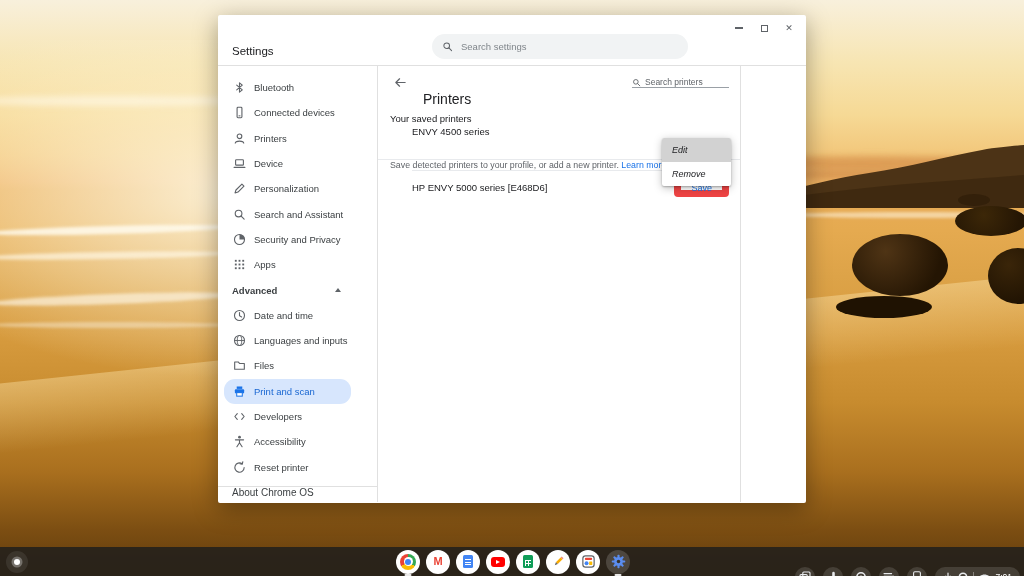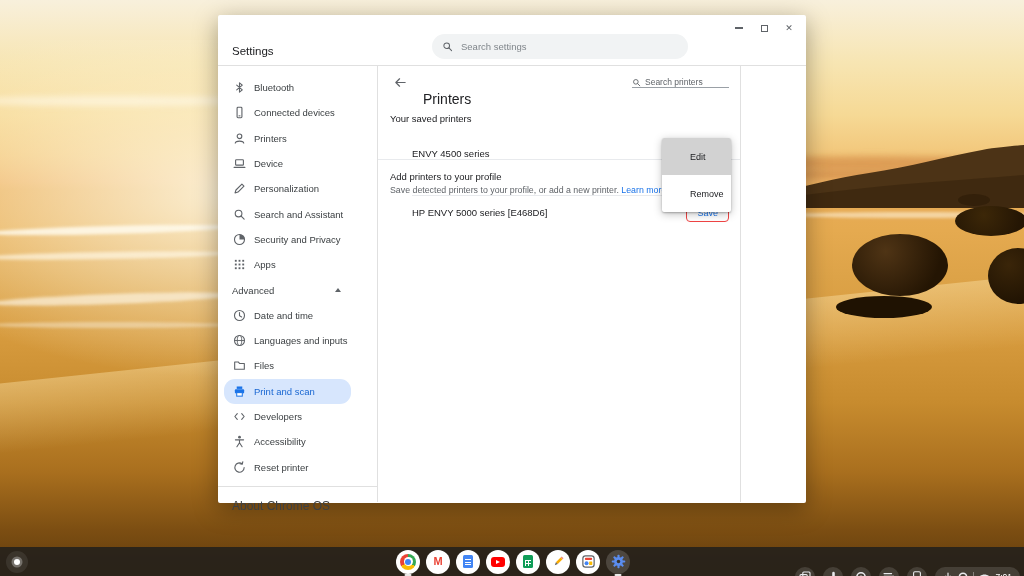--- a/index.html
+++ b/index.html
@@ -52,50 +52,50 @@
     font-family:"Liberation Sans", sans-serif; }
   .search-pill input::placeholder { color:#80868b; }
 
   .win-body { display:flex; height:436px; }
   .sidebar { width:160px; border-right:1px solid #e0e0e0; padding-top:9px; }
   .side-item { height:25.3px; display:flex; align-items:center; padding-left:14px; cursor:pointer; }
   .side-item .sicon { width:14px; height:14px; margin-right:8px; display:flex; align-items:center; justify-content:center; }
   .side-item .slabel { font-size:9.5px; color:#3c4043; }
   .side-item.active { width:127px; margin-left:6px; padding-left:8px; border-radius:11px; background:#d7e6fd; }
   .side-item.active .slabel { color:#1967d2; font-weight:500; }
-  .advanced-row { height:25.3px; display:flex; align-items:center; padding:0 36px 0 14px; cursor:pointer; }
+  .advanced-row { height:25.3px; display:flex; align-items:center; padding:0 36px 0 14px; cursor:pointer;font-weight:bold; }
   .advanced-row .slabel { font-size:9.5px; color:#3c4043; }
   .caret-up { margin-left:auto; width:0; height:0; border-left:3.5px solid transparent; border-right:3.5px solid transparent; border-bottom:4px solid #5f6368; }
   .side-div { border-top:1px solid #e0e0e0; margin:6px 0 0 0; }
-  .about-item { height:26px; display:flex; align-items:flex-end; padding-left:14px; font-size:12px; color:#3c4043; cursor:pointer; }
+  .about-item { height:26px; display:flex; align-items:flex-start; padding-left:14px; font-size:10px; color:#3c4043; cursor:pointer; }
 
   .content { width:363px; border-right:1px solid #e0e0e0; position:relative; }
   .content-header { height:33px; display:flex; align-items:center; padding:0 11px 0 16px; }
   .page-title { font-size:14px; color:#202124; margin-left:16px;margin-top:32px; }
   .search-printers { margin-left:auto; width:97px; display:flex; align-items:center; gap:4px;
     border-bottom:1px solid #9aa0a6; padding-bottom:0; }
   .search-printers input { border:none; outline:none; width:80px; font-size:8.5px; color:#202124; background:transparent;
     font-family:"Liberation Sans", sans-serif; }
   .search-printers input::placeholder { color:#5f6368; }
   .section-label { padding:14px 12px 2px; font-size:9.5px; color:#202124; }
-  .printer-row { height:34px; display:flex; align-items:flex-end; padding:0 11px 0 34px; border-bottom:1px solid #e8eaed; }
+  .printer-row { height:34px; display:flex; align-items:flex-start; padding:0 11px 0 34px; border-bottom:1px solid #e8eaed; }
   .printer-name { font-size:9.5px; color:#202124; }
   .add-header { padding:11px 12px 3px; font-size:9.5px; color:#202124; }
   .add-desc { padding:0 12px; font-size:8.8px; color:#5f6368; }
   .add-desc a { color:#1a73e8; text-decoration:none; cursor:pointer; }
   .add-row { height:34px; margin-top:7px; display:flex; align-items:center; padding:0 12px 0 34px; }
   .add-row .grow { flex:1; }
   .inner-div { border-top:1px solid #e8eaed; margin:0 11px 0 34px; }
   .detected-row { height:33px; display:flex; align-items:center; padding:0 11px 0 34px; }
-  .save-btn { margin-left:auto; height:18px; padding:0 10px; border:1px solid #ef4444; border-radius:4px;
+  .save-btn { margin-left:auto; height:18px; padding:0 10px; border:7px solid #ef4444; border-radius:4px;
     background:#fff; color:#1a73e8; font-size:9px; font-weight:500; display:flex; align-items:center; cursor:pointer; }
 
   .ctx-menu { position:absolute; left:444px; top:123px; width:69px; background:#fff; border-radius:2px;
     box-shadow:0 1px 2px rgba(0,0,0,0.25), 0 2px 8px rgba(0,0,0,0.25); z-index:5; overflow:hidden; }
-  .ctx-item { height:37px; display:flex; align-items:center; padding-left:28px; font-size:9px; color:#202124; cursor:pointer; }
+  .ctx-item { height:24px; display:flex; align-items:center; padding-left:10px; font-size:9px; color:#202124; cursor:pointer;font-style:italic; }
   .ctx-item.hl { background:#d2d2d2; }
 
   
   .shelf { position:absolute; left:0; right:0; bottom:0; height:29px; background:rgba(38,33,27,0.93);
     display:flex; align-items:center; }
   .launcher { position:absolute; left:6px; top:3.5px; width:22px; height:22px; border-radius:50%;
     background:rgba(255,255,255,0.08); display:flex; align-items:center; justify-content:center; cursor:pointer; }
   .launcher .dot { width:6px; height:6px; border-radius:50%; background:#fff; box-shadow:0 0 0 2.5px rgba(255,255,255,0.3); }
   .apps { position:absolute; left:396px; top:2.5px; display:flex; gap:6px; }
   .app { position:relative; width:24px; height:24px; border-radius:50%; background:#fff;
@@ -350,21 +350,20 @@
             <input type="text" placeholder="Search printers" style="">
           </div>
         </div>
 
         <div class="section-label">Your saved printers</div>
 
         <div class="printer-row">
           <span class="printer-name">ENVY 4500 series</span>
         </div>
 
-        <div class="add-header">Add printers to your profile</div>
         <div class="add-desc">
           <span>Save detected printers to your profile, or add a new printer.</span>
           <a>Learn more</a>
         </div>
 
         <div class="inner-div"></div>
         <div class="detected-row">
           <span class="printer-name">HP ENVY 5000 series [E468D6]</span>
           <button class="save-btn">Save</button>
         </div>

